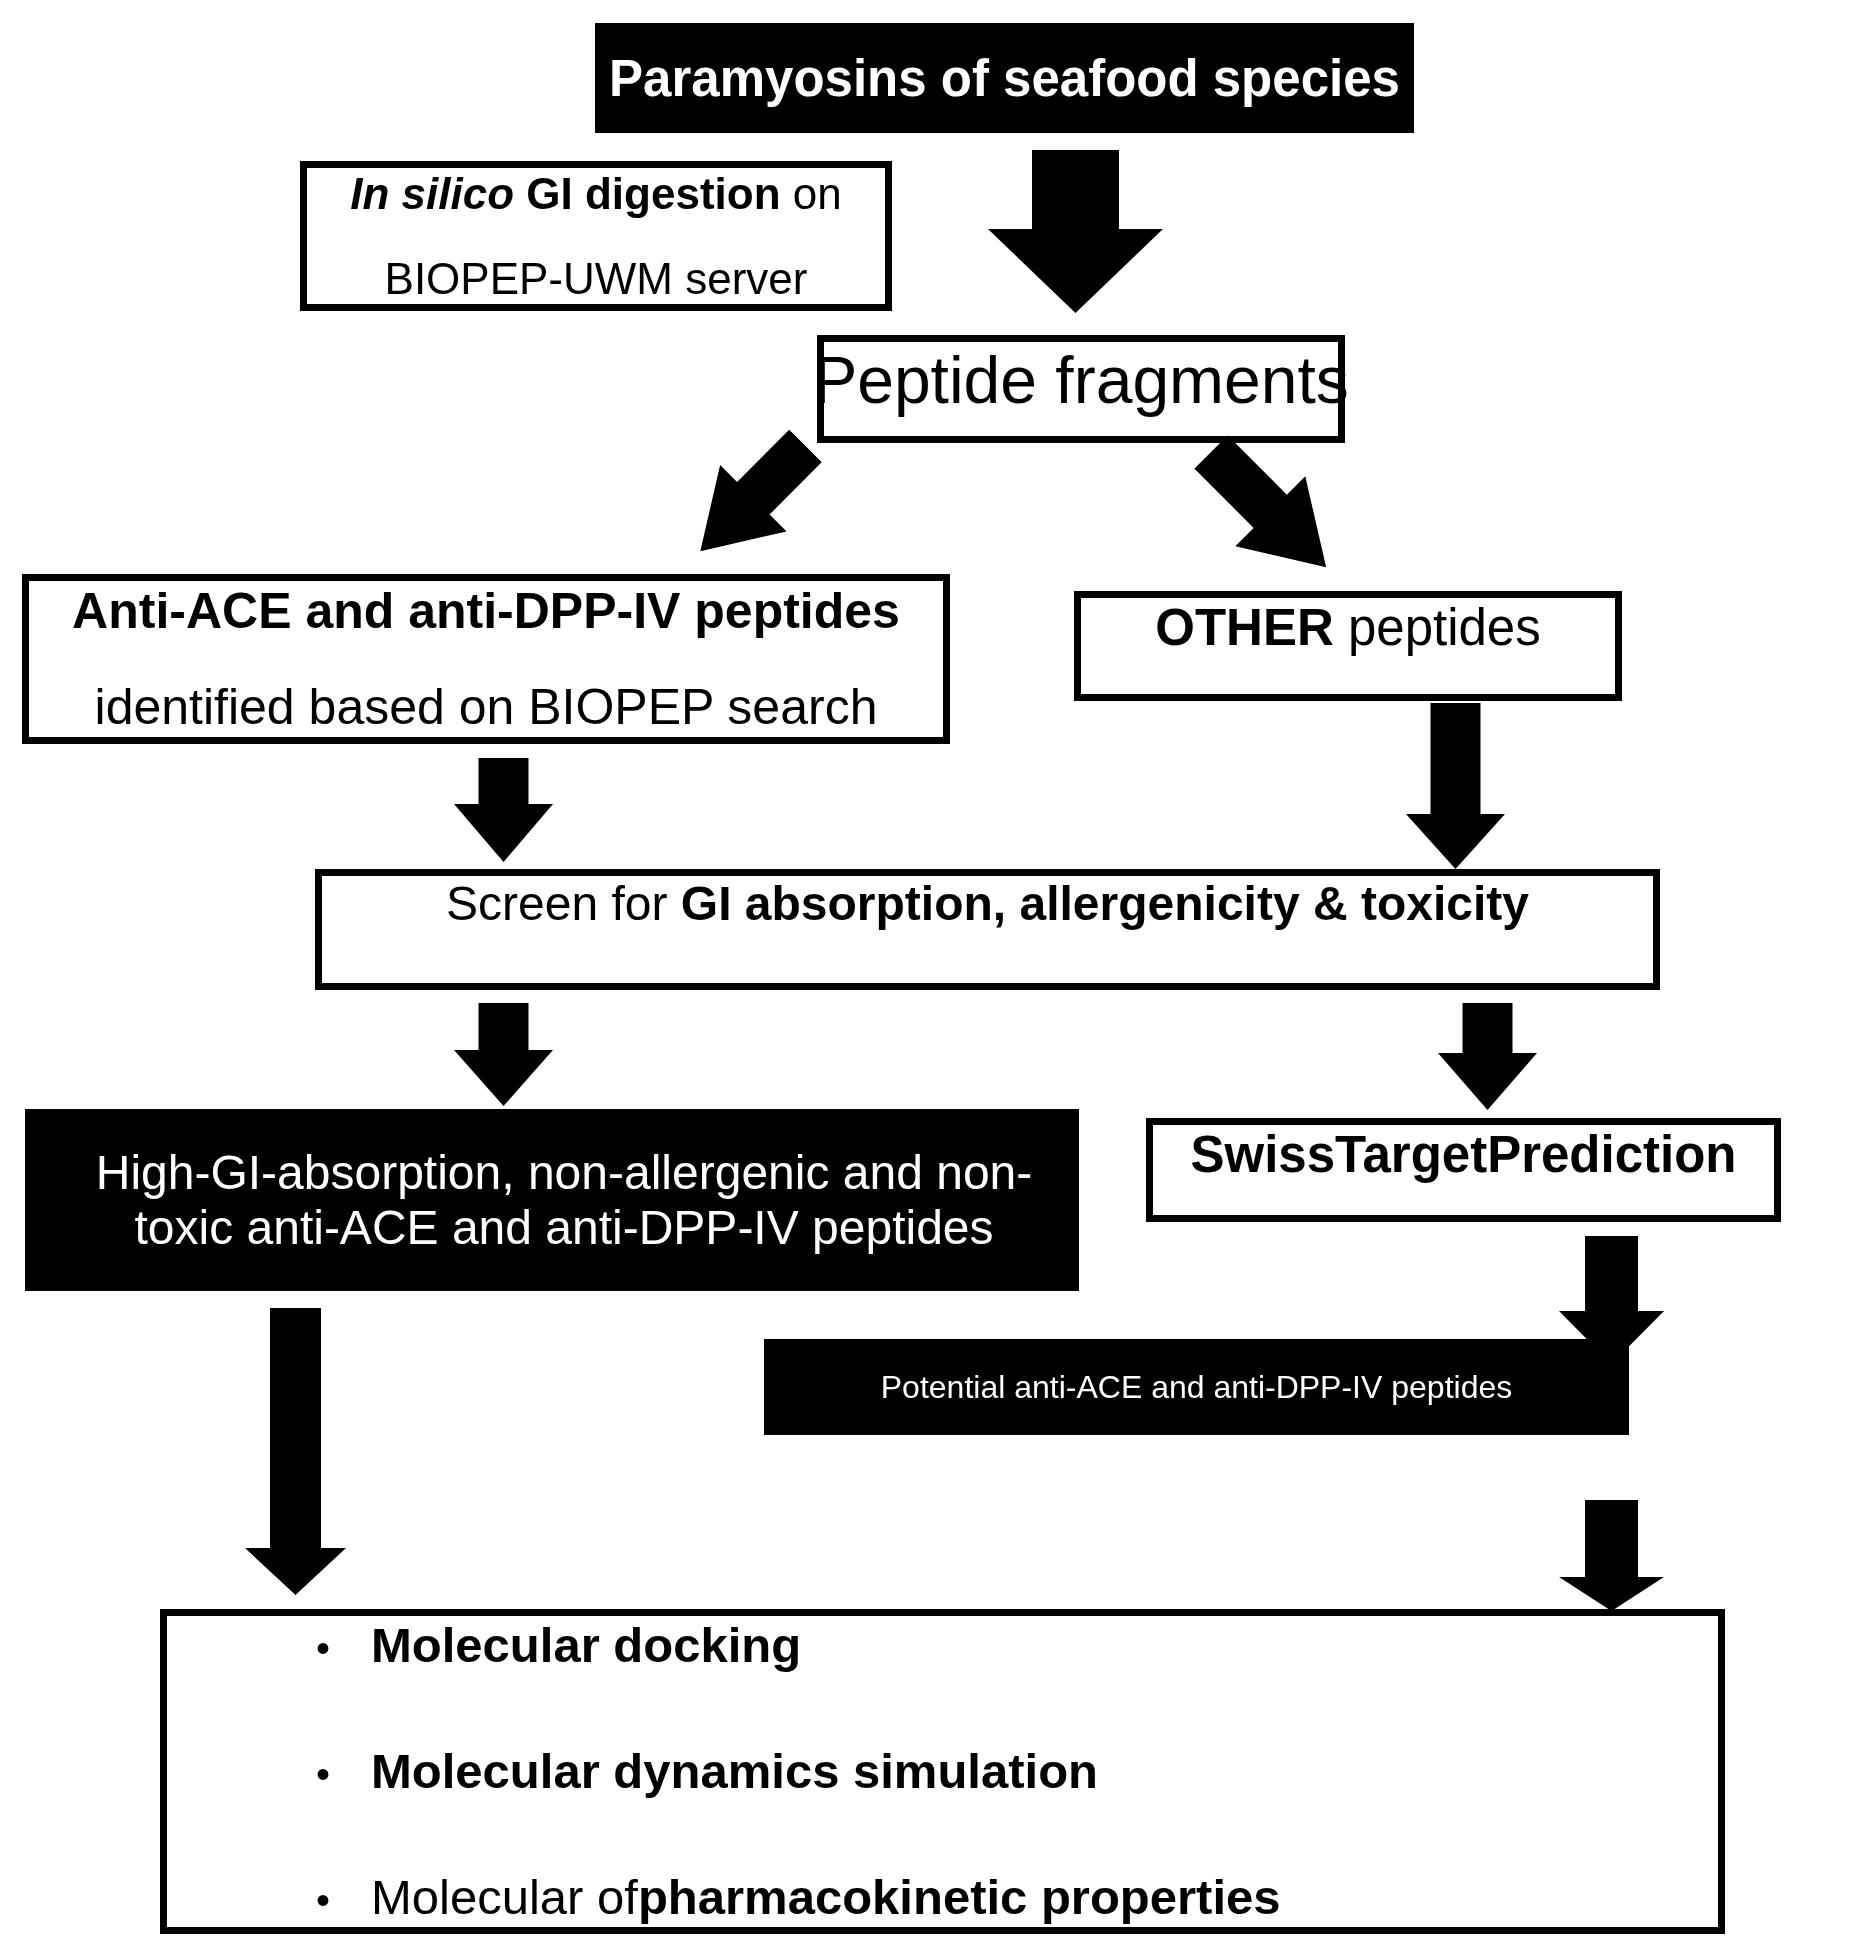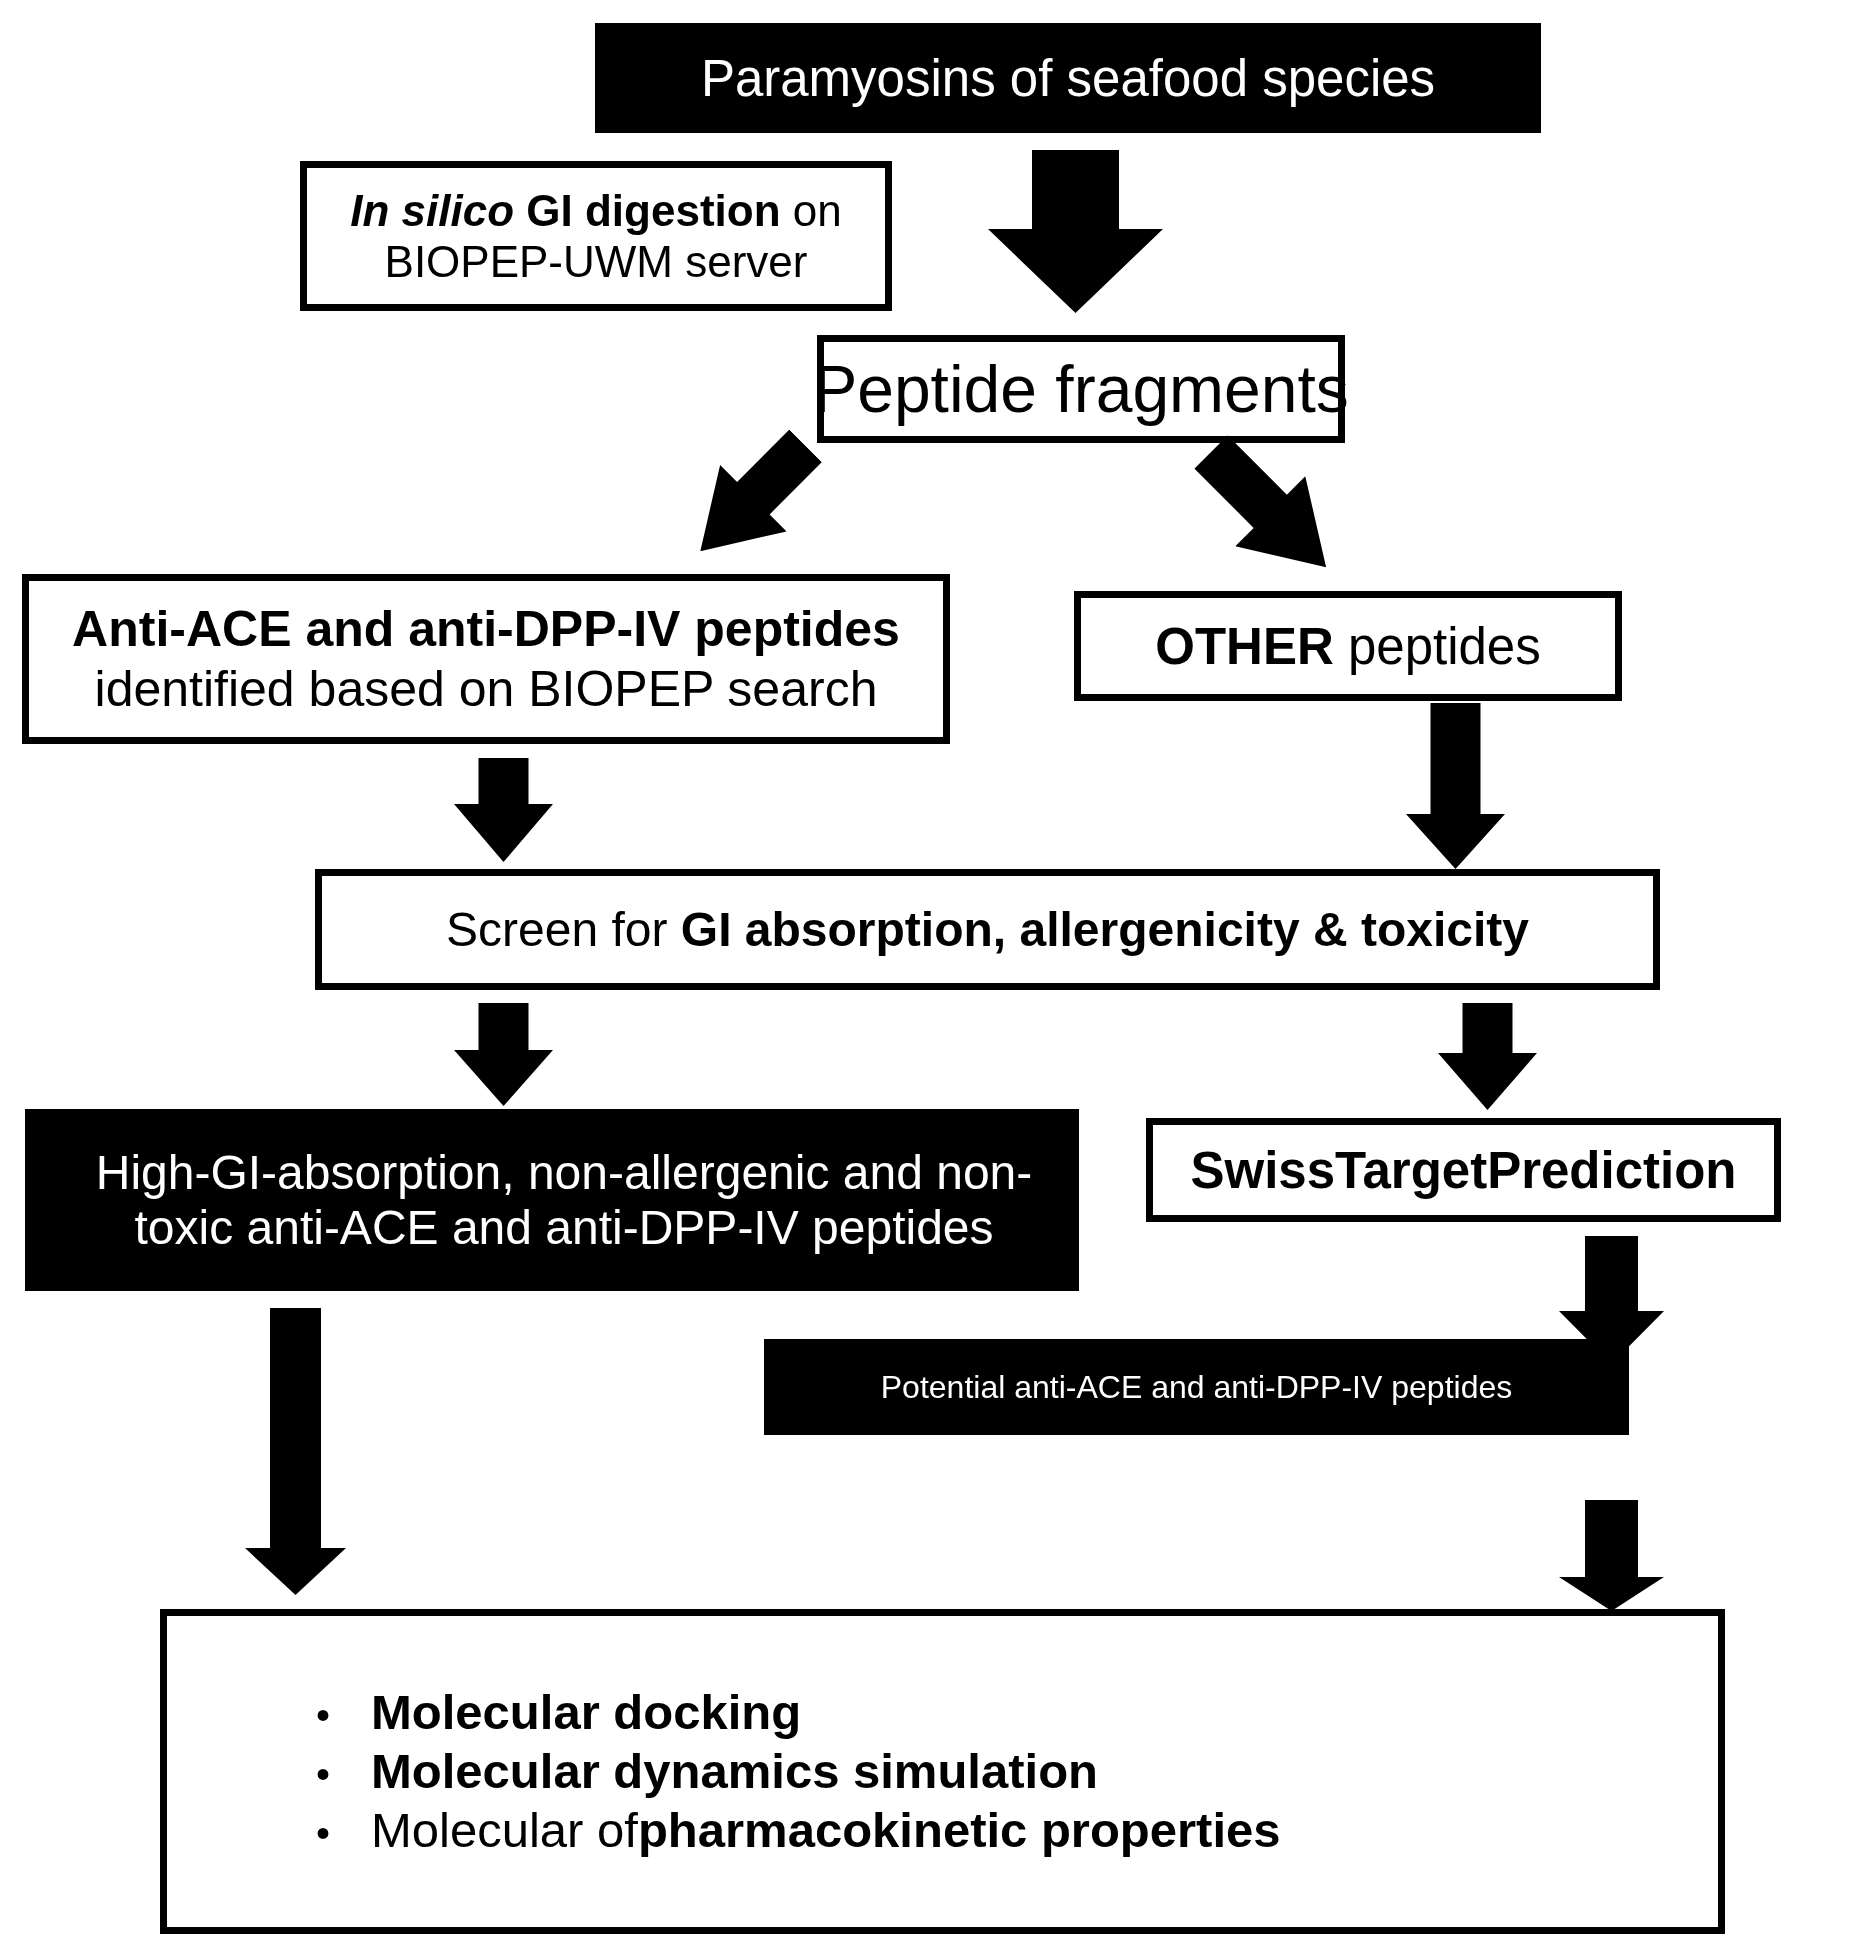--- a/index.html
+++ b/index.html
@@ -15,21 +15,21 @@
     background: #ffffff;
     overflow: hidden;
   }
   .box {
     position: absolute;
     background: #ffffff;
     border: 7px solid #000000;
     display: flex;
     flex-direction: column;
     align-items: center;
-    justify-content: center;
+    justify-content: space-between;
     text-align: center;
     box-sizing: border-box;
     white-space: nowrap;
   }
   .box-dark {
     position: absolute;
     background: #000000;
     color: #ffffff;
     border: none;
     display: flex;
@@ -37,21 +37,21 @@
     align-items: center;
     justify-content: center;
     text-align: center;
     box-sizing: border-box;
     white-space: nowrap;
   }
   .bold { font-weight: bold; }
   .bold-italic { font-weight: bold; font-style: italic; }
 
   
-  #n-title      { left: 595px; top: 23px;   width: 946px; height: 110px; font-size: 51px; font-weight: normal; }
+  #n-title      { left: 595px; top: 23px;   width: 819px; height: 110px; font-size: 51px; font-weight: bold; }
   #n-digestion  { left: 300px;  top: 161px;  width: 592px; height: 150px; font-size: 44px;  line-height: 51px; }
   #n-fragments  { left: 817px; top: 335px;  width: 528px; height: 108px; font-size: 66px; }
   #n-biopep     { left: 22px;   top: 574px; width: 928px; height: 170px; font-size: 50px; line-height: 60px; }
   #n-other      { left: 1074px; top: 591px; width: 548px; height: 110px; font-size: 51px; }
   #n-screen     { left: 315px;  top: 869px; width: 1345px; height: 121px; font-size: 48px; }
   #n-highgi     { left: 25px;   top: 1109px; width: 1054px; height: 182px; font-size: 48px;  line-height: 55px; padding-left: 24px; }
   #n-swiss      { left: 1146px; top: 1118px; width: 635px; height: 104px; font-size: 51px; font-weight: bold; }
   #n-potential  { left: 764px; top: 1339px; width: 865px; height: 96px; font-size: 32px; }
   #n-analysis   { left: 160px;  top: 1609px; width: 1565px; height: 325px; font-size: 49px;
                   align-items: flex-start; padding-left: 149px; }

